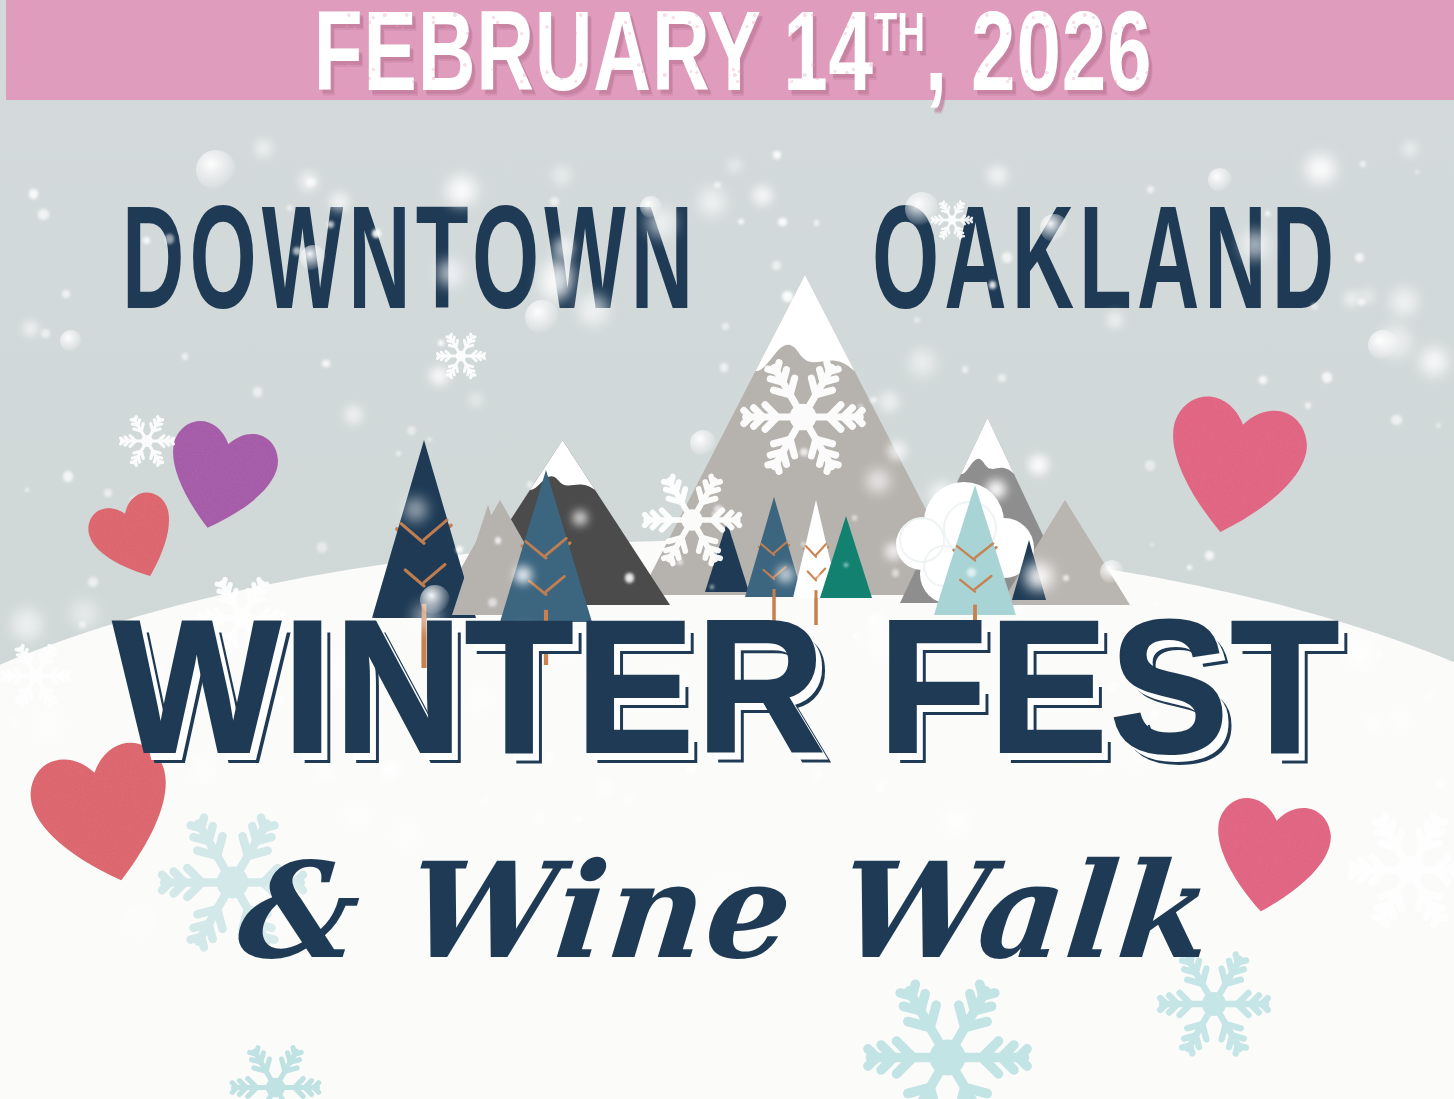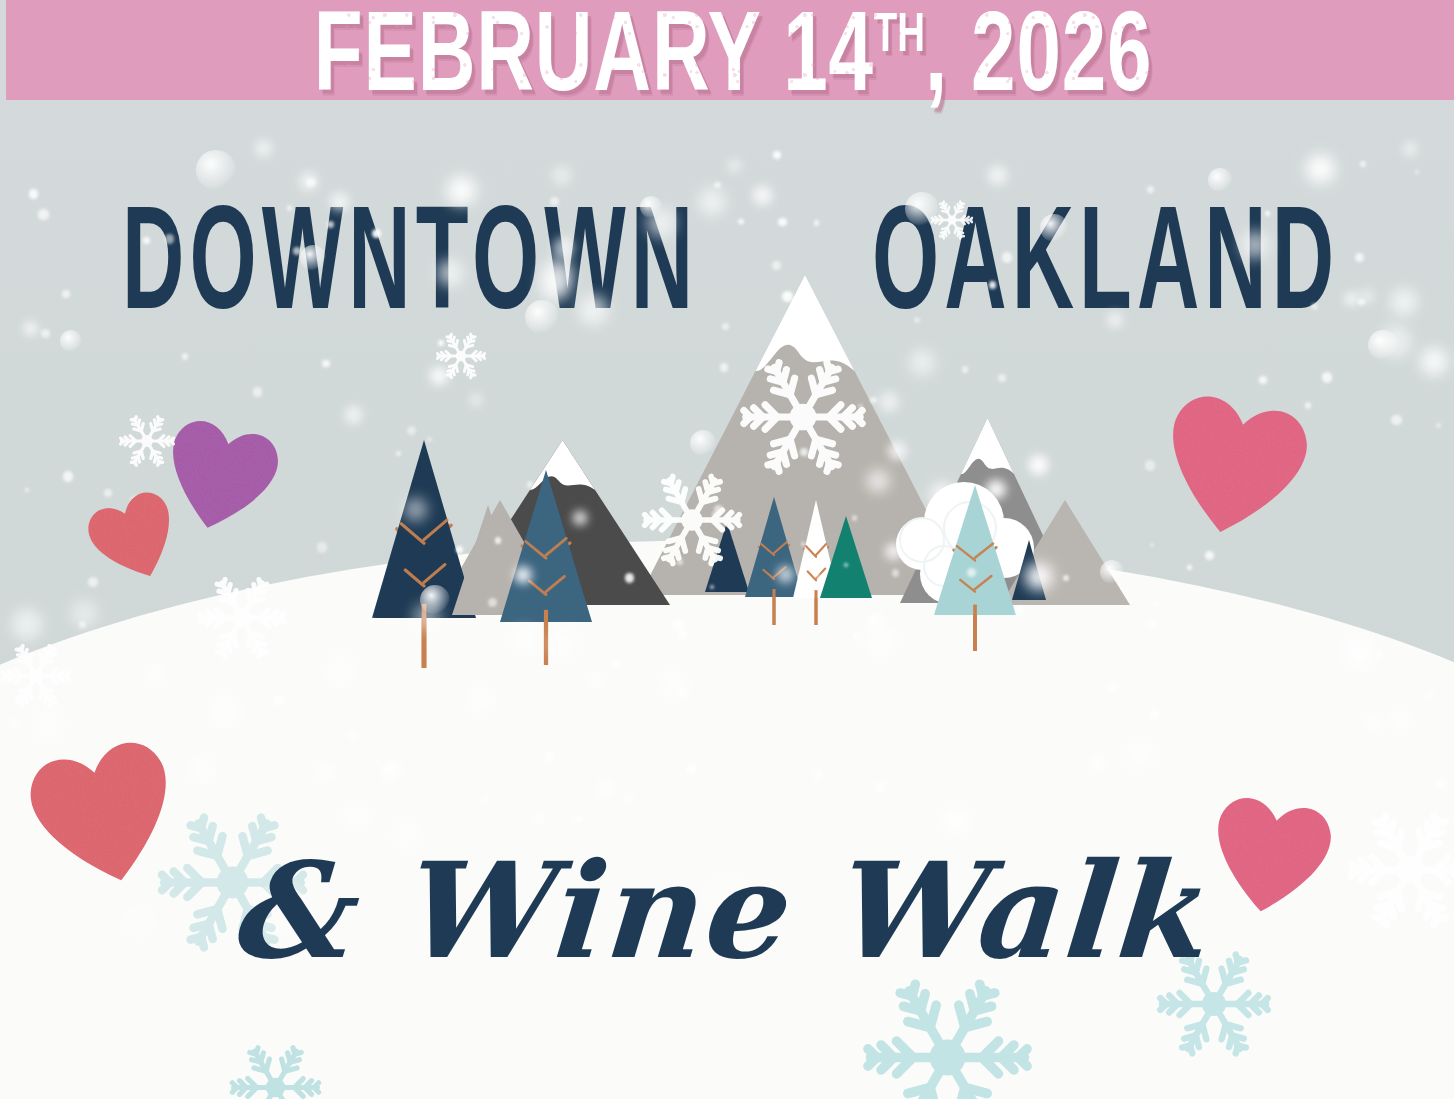--- a/index.html
+++ b/index.html
@@ -1126,20 +1126,23 @@
     </div>
 
   <div class="date-banner">
     <div class="date-text"><span>FEBRUARY 14</span><span class="sup">TH</span><span>, 2026</span></div>
     <div class="speckle"></div>
   </div>
 
   <div class="city" id="city-left">DOWNTOWN</div>
   <div class="city" id="city-right">OAKLAND</div>
 
+  <div class="headline">
+    <div class="headline-inner">WINTER FEST</div>
+  </div>
 
   <div class="script">
     <div class="script-inner">&amp; Wine Walk</div>
   </div>
 
 <div class="bokeh" style="left: 196px; top: 150px; width: 40px; height: 40px;"></div>
     <div class="bokeh" style="left: 300px; top: 245px; width: 26px; height: 26px;"></div>
     <div class="bokeh" style="left: 525px; top: 300px; width: 34px; height: 34px;"></div>
     <div class="bokeh" style="left: 640px; top: 196px; width: 22px; height: 22px;"></div>
     <div class="bokeh" style="left: 905px; top: 192px; width: 34px; height: 34px;"></div>

